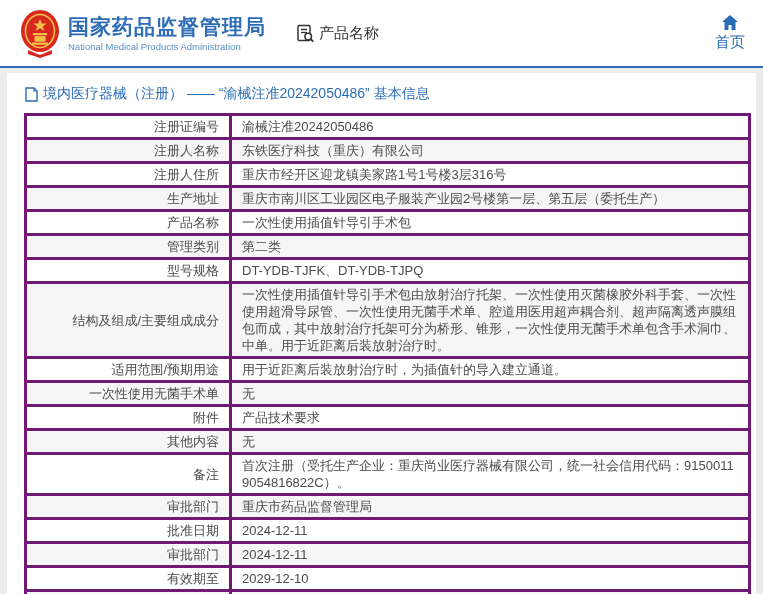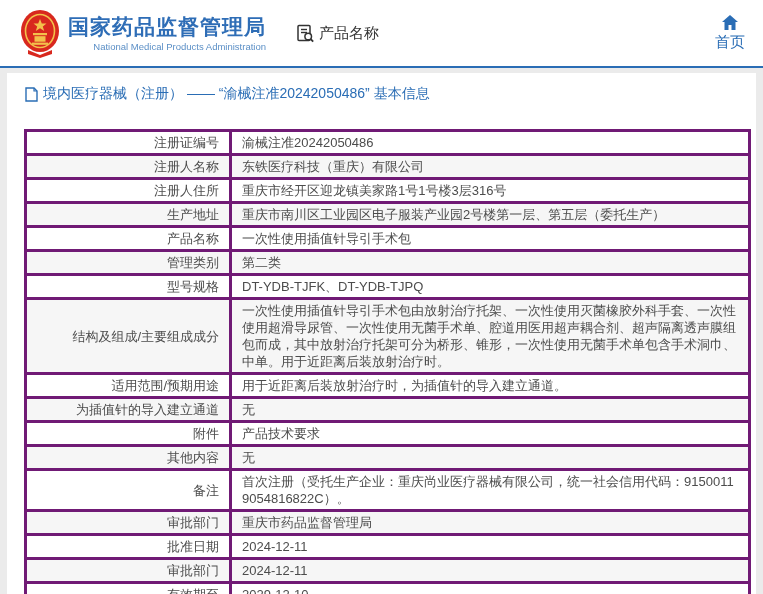--- a/index.html
+++ b/index.html
@@ -13,21 +13,21 @@
   
   .header {
     height: 68px;
     background: #ffffff;
     border-bottom: 2px solid #2a6db5;
     display: flex;
     align-items: center;
   }
   .logo-wrap { display: flex; align-items: center; margin-left: 20px; }
   .emblem { width: 40px; height: 50px; flex: 0 0 auto; }
-  .logo-text { margin-left: 8px; text-align: right; }
+  .logo-text { margin-left: 8px; }
   .logo-title {
     color: #2e6db6; font-size: 21px; font-weight: bold;
     letter-spacing: 1px; line-height: 26px;
   }
   .logo-subtitle { color: #5b8fc6; font-size: 9.5px; line-height: 13px; }
 
   .data-query {
     display: flex; align-items: center; margin-left: 30px;
     color: #333333; font-size: 15px; cursor: pointer;
   }
@@ -45,21 +45,21 @@
   
   .panel {
     background: #ffffff;
     margin: 5px 7px 0 7px;
     padding: 12px 18px 14px 17px;
     min-height: 512px;
   }
   .breadcrumb {
     display: flex; align-items: center;
     color: #2a6db5; font-size: 14px;
-    margin-bottom: 26px; margin-left: 1px;
+    margin-bottom: 10px; margin-left: 1px;
   }
   .breadcrumb svg { margin-right: 5px; flex: 0 0 auto; }
 
   
   table.info {
     border-collapse: collapse;
     width: 727px;
     table-layout: fixed;
     font-size: 13px;
     color: #4c4c4c;
@@ -183,21 +183,21 @@
         </tr>
         <tr>
           <td class="label-cell">结构及组成/主要组成成分</td>
           <td class="value-cell">一次性使用插值针导引手术包由放射治疗托架、一次性使用灭菌橡胶外科手套、一次性使用超滑导尿管、一次性使用无菌手术单、腔道用医用超声耦合剂、超声隔离透声膜组包而成，其中放射治疗托架可分为桥形、锥形，一次性使用无菌手术单包含手术洞巾、中单。用于近距离后装放射治疗时。</td>
         </tr>
         <tr>
           <td class="label-cell">适用范围/预期用途</td>
           <td class="value-cell">用于近距离后装放射治疗时，为插值针的导入建立通道。</td>
         </tr>
         <tr>
-          <td class="label-cell">为插值针的导入建立通道</td>
+          <td class="label-cell">一次性使用无菌手术单</td>
           <td class="value-cell">无</td>
         </tr>
         <tr>
           <td class="label-cell">附件</td>
           <td class="value-cell">产品技术要求</td>
         </tr>
         <tr>
           <td class="label-cell">其他内容</td>
           <td class="value-cell">无</td>
         </tr>

